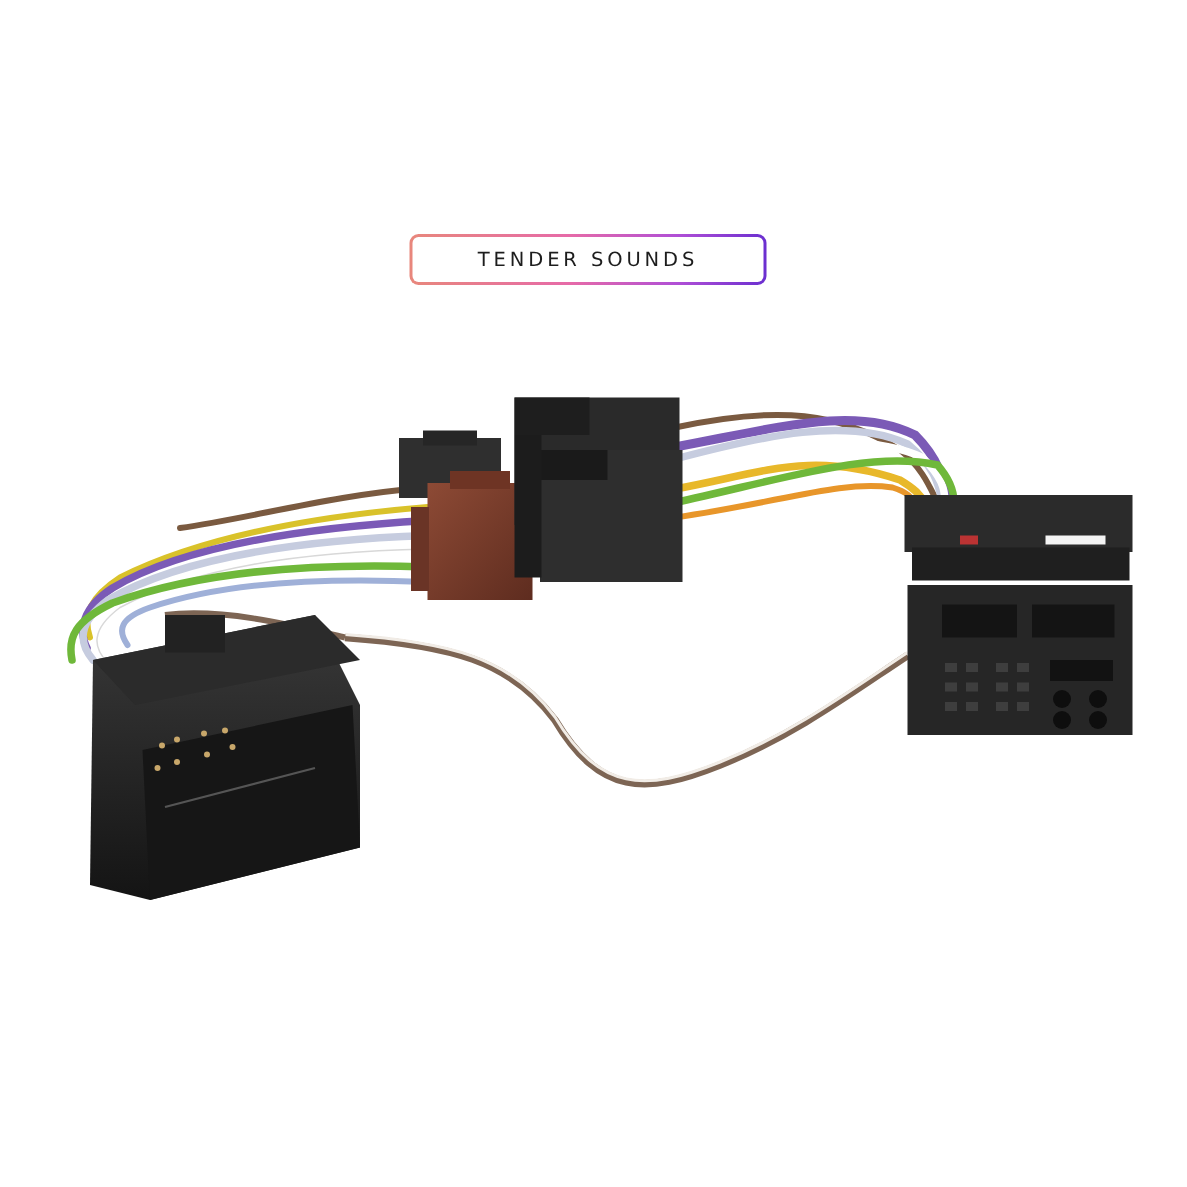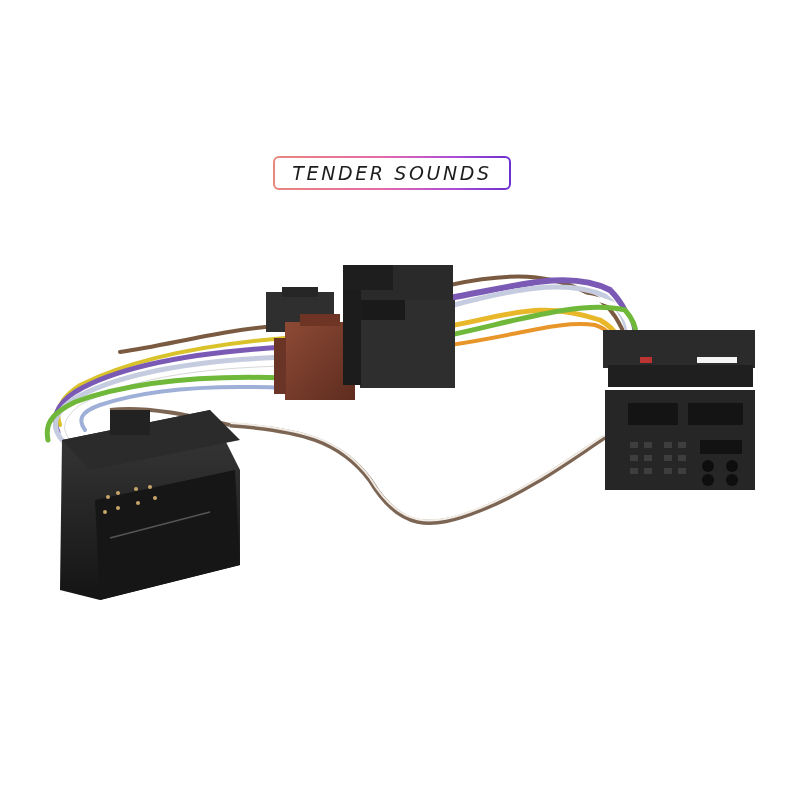--- a/index.html
+++ b/index.html
@@ -7,22 +7,22 @@
   .logo {
     position: absolute; left: 273px; top: 156px; width: 238px; height: 34px;
     border-radius: 6px; padding: 2px; box-sizing: border-box;
     background: linear-gradient(90deg, #e8877c 0%, #e66aa8 45%, #b04fd6 75%, #6b2fd0 100%);
   }
   .logo-inner {
     width: 100%; height: 100%; background: #ffffff; border-radius: 4px;
     display: flex; align-items: center; justify-content: center;
   }
   .logo-text {
-    font-family: "DejaVu Sans", sans-serif; font-size: 19px; letter-spacing: 2.6px;
-    color: #1d1d1d; font-weight: normal; white-space: nowrap; font-style: italic;
+    font-family: "DejaVu Sans", sans-serif; font-size: 13px; letter-spacing: 2.6px;
+    color: #1d1d1d; font-weight: normal; white-space: nowrap;
   }
   .scene { position: absolute; left: 0; top: 0; width: 791px; height: 791px; }
 </style>
 </head>
 <body>
 
 <div class="logo">
   <div class="logo-inner">
     <span class="logo-text">TENDER SOUNDS</span>
   </div>

